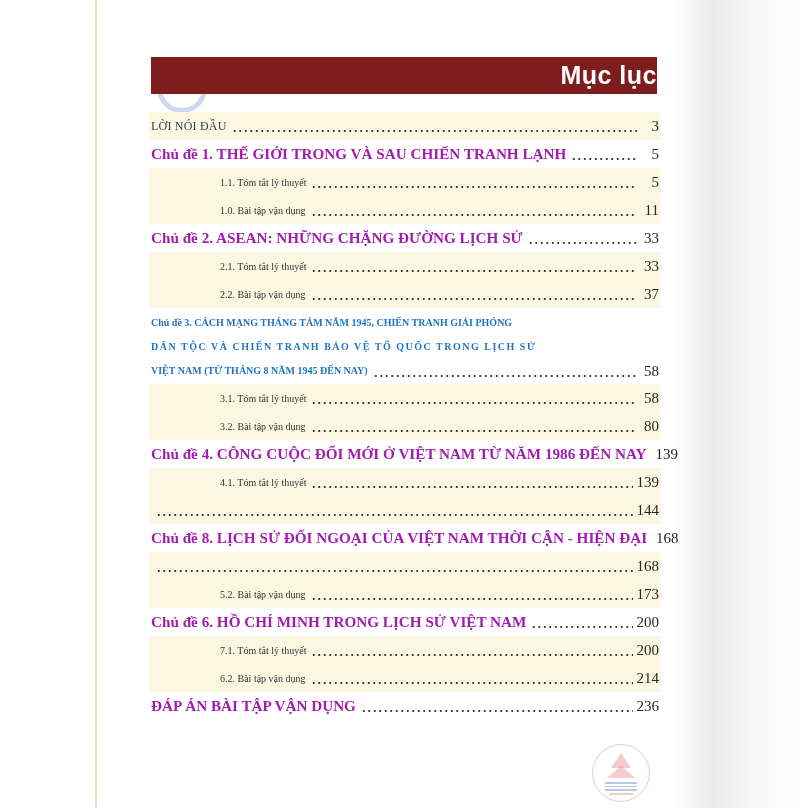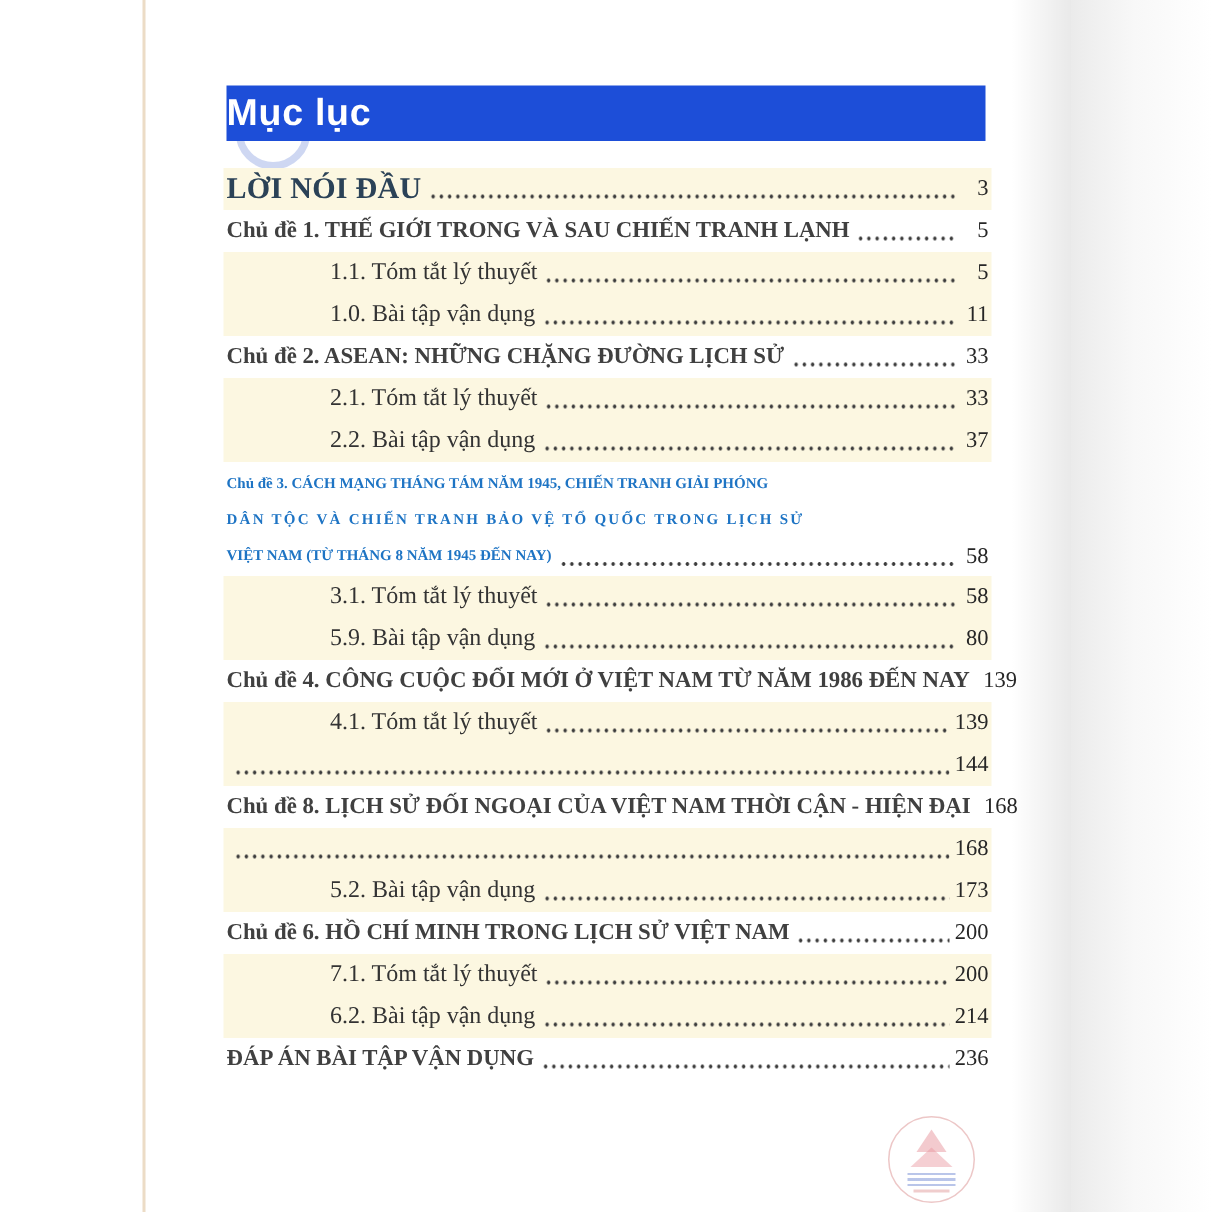--- a/index.html
+++ b/index.html
@@ -9,38 +9,38 @@
     font-family:"Liberation Serif","DejaVu Serif",serif;
   }
   .photo{position:absolute;inset:0;}
   .spine-line{position:absolute;left:95px;top:0;width:2px;height:808px;background:#ecdcc6;}
   .edge-shadow{position:absolute;left:674px;top:0;width:40px;height:808px;
     background:linear-gradient(90deg,rgba(0,0,0,0),rgba(0,0,0,0.085));}
   .outer-right{position:absolute;left:714px;top:0;width:94px;height:808px;
     background:linear-gradient(90deg,#ebebeb 0%,#f8f8f8 45%,#ffffff 100%);}
 
   .header-bar{position:absolute;left:151px;top:57px;width:506px;height:37px;
-    background:#1d4ed8;display:flex;align-items:center;justify-content:flex-start;z-index:2;}
+    background:#7f1d1d;display:flex;align-items:center;justify-content:flex-end;z-index:2;}
   .header-title{color:#ffffff;font-family:"Liberation Sans","DejaVu Sans",sans-serif;
     font-weight:bold;font-size:25px;letter-spacing:.5px;}
   .watermark-ring{position:absolute;left:157px;top:63px;width:50px;height:50px;border-radius:50%;
     border:5px solid rgba(125,150,220,.38);z-index:1;box-sizing:border-box;}
 
   .toc{position:absolute;left:149px;top:112px;width:512px;z-index:3;color:#303030;font-size:15px;}
   .row{display:flex;align-items:center;height:28px;box-sizing:border-box;padding:0 2px;}
   .label{white-space:nowrap;}
   .leader{flex:1 1 auto;height:4px;margin:10px 4px 0 5px;
     background-image:radial-gradient(circle,#3c3c3c 1px,rgba(0,0,0,0) 1.4px);
     background-size:5.5px 4px;background-repeat:repeat-x;background-position:left bottom;}
   .pagenum{white-space:nowrap;min-width:18px;text-align:right;color:#262626;}
 
   .cream{background:#fcf7e1;}
-  .preface .label{font-weight:bold;color:#2b4257;font-size:20px;letter-spacing:.2px;}
-  .chapter .label,.answers .label{font-weight:bold;color:#404040;font-size:15.2px;}
-  .sub .label{padding-left:69px;font-size:16px;color:#333333;}
+  .preface .label{font-weight:normal;color:#2b4257;font-size:12px;letter-spacing:.2px;}
+  .chapter .label,.answers .label{font-weight:bold;color:#a21caf;font-size:15.2px;}
+  .sub .label{padding-left:69px;font-size:10px;color:#333333;}
   .sub-block{padding:0;}
 
   .ch3{padding:3px 2px 1px 2px;}
   .ch3-line{height:24px;line-height:24px;font-weight:bold;color:#1e74c4;font-size:10px;white-space:nowrap;}
   .ch3-line2{letter-spacing:1.5px;}
   .ch3-row{display:flex;align-items:center;height:24px;}
 
   .stamp{position:absolute;left:592px;top:744px;width:58px;height:58px;z-index:3;opacity:.8;}
   .stamp-ring{position:absolute;inset:0;border-radius:50%;border:1px solid rgba(210,115,115,.5);box-sizing:border-box;}
   .stamp-pagoda-top{position:absolute;left:19px;top:9px;width:0;height:0;
@@ -119,21 +119,21 @@
         <span class="pagenum">58</span>
       </div>
     </div>
     <div class="sub-block cream">
       <div class="row sub">
         <span class="label">3.1. Tóm tắt lý thuyết</span>
         <span class="leader"></span>
         <span class="pagenum">58</span>
       </div>
       <div class="row sub">
-        <span class="label">5.9. Bài tập vận dụng</span>
+        <span class="label">3.2. Bài tập vận dụng</span>
         <span class="leader"></span>
         <span class="pagenum">80</span>
       </div>
     </div>
 
     <div class="row chapter">
       <span class="label">Chủ đề 4. CÔNG CUỘC ĐỔI MỚI Ở VIỆT NAM TỪ NĂM 1986 ĐẾN NAY</span>
       <span class="leader"></span>
       <span class="pagenum">139</span>
     </div>

